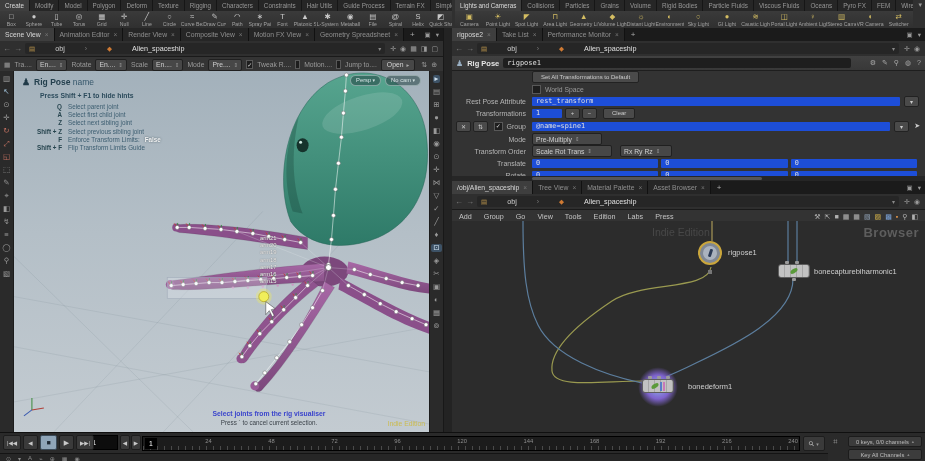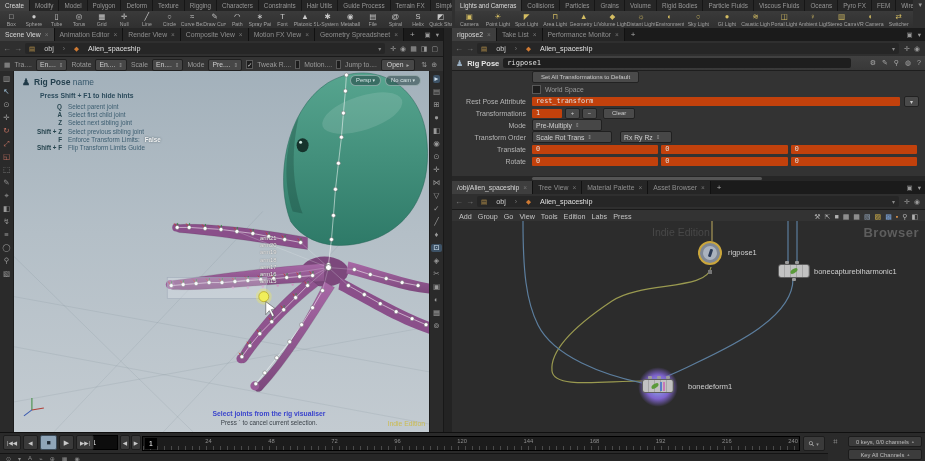--- a/index.html
+++ b/index.html
@@ -29,21 +29,21 @@
   .ptab-close{margin-left:4px;color:#777;font-size:6.5px}
   .ptab-close::before{content:"×"}
   .ptab-add{font-size:8px;color:#aaa;align-self:center;margin-left:6px}
   .corner{position:absolute;right:4px;top:0;height:13px;display:flex;gap:5px;align-items:center}
   .corner span{font-size:6.5px;color:#999}
   .pathbar{height:15px;background:#2f2f2f;border-bottom:1px solid #1a1a1a;display:flex;align-items:center;gap:3px;padding:0 3px}
   .nav-arrow{font-size:8px;color:#7d7d7d;line-height:15px}
   .folder-ic{color:#b8934a;font-size:6.5px}
   .node-ic{color:#cf7a33;font-size:6.5px}
   .path-sep{color:#777;font-size:7px}
-  .path-field{flex:1;display:flex;align-items:center;gap:9px;background:#262626;border-radius:2px;height:11px;padding:0 4px}
+  .path-field{flex:1;display:flex;align-items:center;gap:20px;background:#262626;border-radius:2px;height:11px;padding:0 4px}
   .dd-caret{color:#888;font-size:6px;margin-left:auto}
   .pb-icons{display:flex;gap:4px;margin:0 2px}
   .pb-icons span{font-size:7px;color:#9a9a9a}
   
   .vtoolbar{height:15px;background:#343434;border-bottom:1px solid #1c1c1c;display:flex;align-items:center;gap:4px;padding:0 4px;white-space:nowrap}
   .vt-label{font-size:6.8px;color:#9a9a9a}
   .dd{display:inline-flex;align-items:center;background:#474747;border:1px solid #202020;border-radius:2px;height:10px;padding:0 3px;font-size:6.8px;color:#cfcfcf}
   .dd::after{content:"⇕";color:#999;font-size:5.5px;margin-left:3px}
   .cb{width:7px;height:7px;background:#1e1e1e;border:1px solid #585858;display:inline-flex;align-items:center;justify-content:center}
   .cb.checked::after{content:"✓";color:#ddd;font-size:6px;line-height:6px}
@@ -83,21 +83,21 @@
   .params{position:absolute;left:0;right:0;top:28px;height:125px;background:#333;overflow:hidden;border-bottom:1px solid #181818}
   .phead{height:14px;background:linear-gradient(#414141,#383838);border-bottom:1px solid #1e1e1e;display:flex;align-items:center;gap:4px;padding:0 4px}
   .phead .pose-ic{font-size:8px;color:#9ab0c4}
   .ptype{font-size:7.5px;font-weight:bold;color:#e6e6e6;white-space:nowrap}
   .pname{flex:1;background:#1e1e1e;border-radius:2px;height:10px;line-height:10px;padding:0 4px;
          font-family:"DejaVu Sans Mono",monospace;font-size:7px;color:#e0e0e0;max-width:340px}
   .phead-icons{margin-left:auto;display:flex;gap:6px}
   .phead-icons span{font-size:7px;color:#a8a8a8}
   .prow{position:relative;height:12px;display:flex;align-items:center}
   .plabel{width:80px;text-align:right;padding-right:6px;box-sizing:border-box;font-size:7px;color:#b5b5b5;white-space:nowrap}
-  .pfield{background:#c2410c;border-radius:1px;height:9px;line-height:9px;padding:0 4px;
+  .pfield{background:#1d4ed8;border-radius:1px;height:9px;line-height:9px;padding:0 4px;
           font-family:"DejaVu Sans Mono",monospace;font-size:6.8px;color:#e0e0e0}
   .small-btn{background:#4a4a4a;border:1px solid #222;border-radius:2px;height:9px;min-width:9px;
              display:inline-flex;align-items:center;justify-content:center;font-size:6px;color:#ccc;padding:0 2px}
   .triple{display:flex;gap:3px;flex:1;margin-right:8px}
   .triple .pfield{flex:1}
   .hscroll{position:absolute;left:0;right:0;bottom:0;height:5px;background:#262626}
   .hscroll .thumb{position:absolute;left:80px;width:230px;top:1px;bottom:1px;background:#555;border-radius:2px}
   .mp-btns{position:absolute;left:4px;top:2px;display:flex;gap:2px}
   .pcheck{margin:0 4px 0 14px}
   
@@ -794,20 +794,33 @@
         <span class="pfield" style="flex:1;margin-right:4px">rest_transform</span>
         <span class="small-btn" style="margin-right:6px">▾</span>
       </div>
       <div class="prow">
         <span class="plabel">Transformations</span>
         <span class="pfield" style="width:22px">1</span>
         <span class="small-btn" style="margin-left:3px">+</span>
         <span class="small-btn" style="margin-left:2px">−</span>
         <span class="small-btn" style="margin-left:6px;padding:0 8px">Clear</span>
       </div>
+      <div class="prow" style="height:14px">
+        <div class="mp-btns">
+            <span class="small-btn">✕</span>
+            <span class="small-btn">⇅</span>
+          </div>
+        <span class="plabel" style="padding-left:28px;display:flex;align-items:center;justify-content:flex-end">
+            <span class="cb checked pcheck"></span>
+            <span>Group</span>
+          </span>
+        <span class="pfield" style="flex:1;margin-right:4px">@name=spine1</span>
+        <span class="small-btn">▾</span>
+        <span style="font-size:7px;color:#ccc;margin:0 5px">➤</span>
+      </div>
       <div class="prow">
         <span class="plabel">Mode</span>
         <span class="dd" style="width:62px">Pre-Multiply</span>
       </div>
       <div class="prow">
         <span class="plabel">Transform Order</span>
         <span class="dd" style="width:72px">Scale Rot Trans</span>
         <span class="dd" style="width:44px;margin-left:8px">Rx Ry Rz</span>
       </div>
       <div class="prow">
@@ -868,21 +881,21 @@
           <span class="node-ic">◆</span>
           <span style="font-size:7.2px;color:#e0e0e0">Alien_spaceship</span>
           <span class="dd-caret">▾</span>
         </div>
         <div class="pb-icons">
             <span>✛</span>
             <span>◉</span>
           </div>
       </div>
       <div class="menubar">
-        <span class="mitems" style="display:flex;gap:6px">
+        <span class="mitems" style="display:flex;gap:12px">
             <span class="mitem">Add</span>
             <span class="mitem">Group</span>
             <span class="mitem">Go</span>
             <span class="mitem">View</span>
             <span class="mitem">Tools</span>
             <span class="mitem">Edition</span>
             <span class="mitem">Labs</span>
             <span class="mitem">Press</span>
           </span>
         <div class="net-icons">

